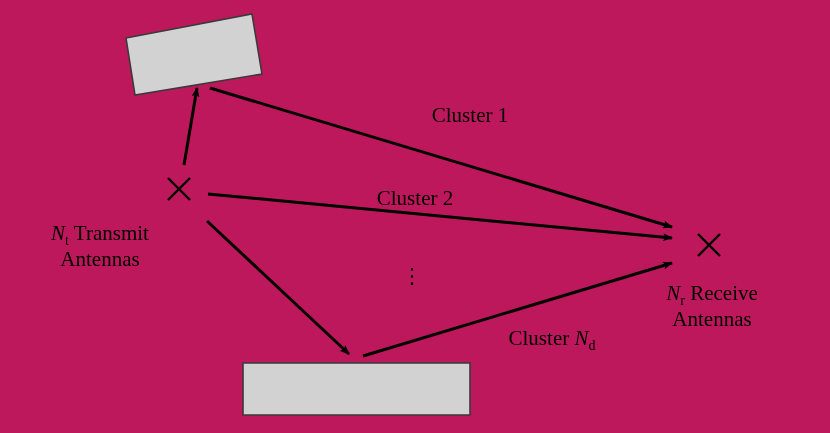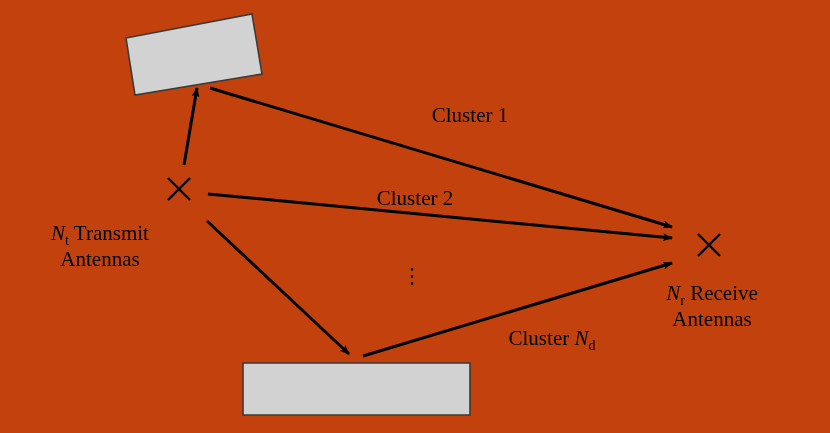--- a/index.html
+++ b/index.html
@@ -33,21 +33,21 @@
     font-style: italic;
   }
   .lbl-sub {
     font-size: 14px;
     font-style: normal;
   }
 </style>
 </head>
 <body>
 
-<div id="canvas" style="background: #c2410c; text-align: center;">
+<div id="canvas" style="background: #be185d; text-align: center;">
   <svg id="diagram-svg" viewBox="0 0 830 433">
     <defs>
       <marker id="arrowhead" markerWidth="10" markerHeight="8" refX="9" refY="4" orient="auto" markerUnits="userSpaceOnUse">
         <path d="M0,0 L10,4 L0,8 L2.2,4 Z" fill="#000000"></path>
       </marker>
     </defs>
 
     <polygon id="scat0" class="scatterer" fill="#d2d2d2" stroke="#3a3a3a" stroke-width="1.6" points="126,38 252,14 262,74 135,95"></polygon>
     <polygon id="scat1" class="scatterer" fill="#d2d2d2" stroke="#3a3a3a" stroke-width="1.6" points="243,363 470,363 470,415 243,415"></polygon>
 

